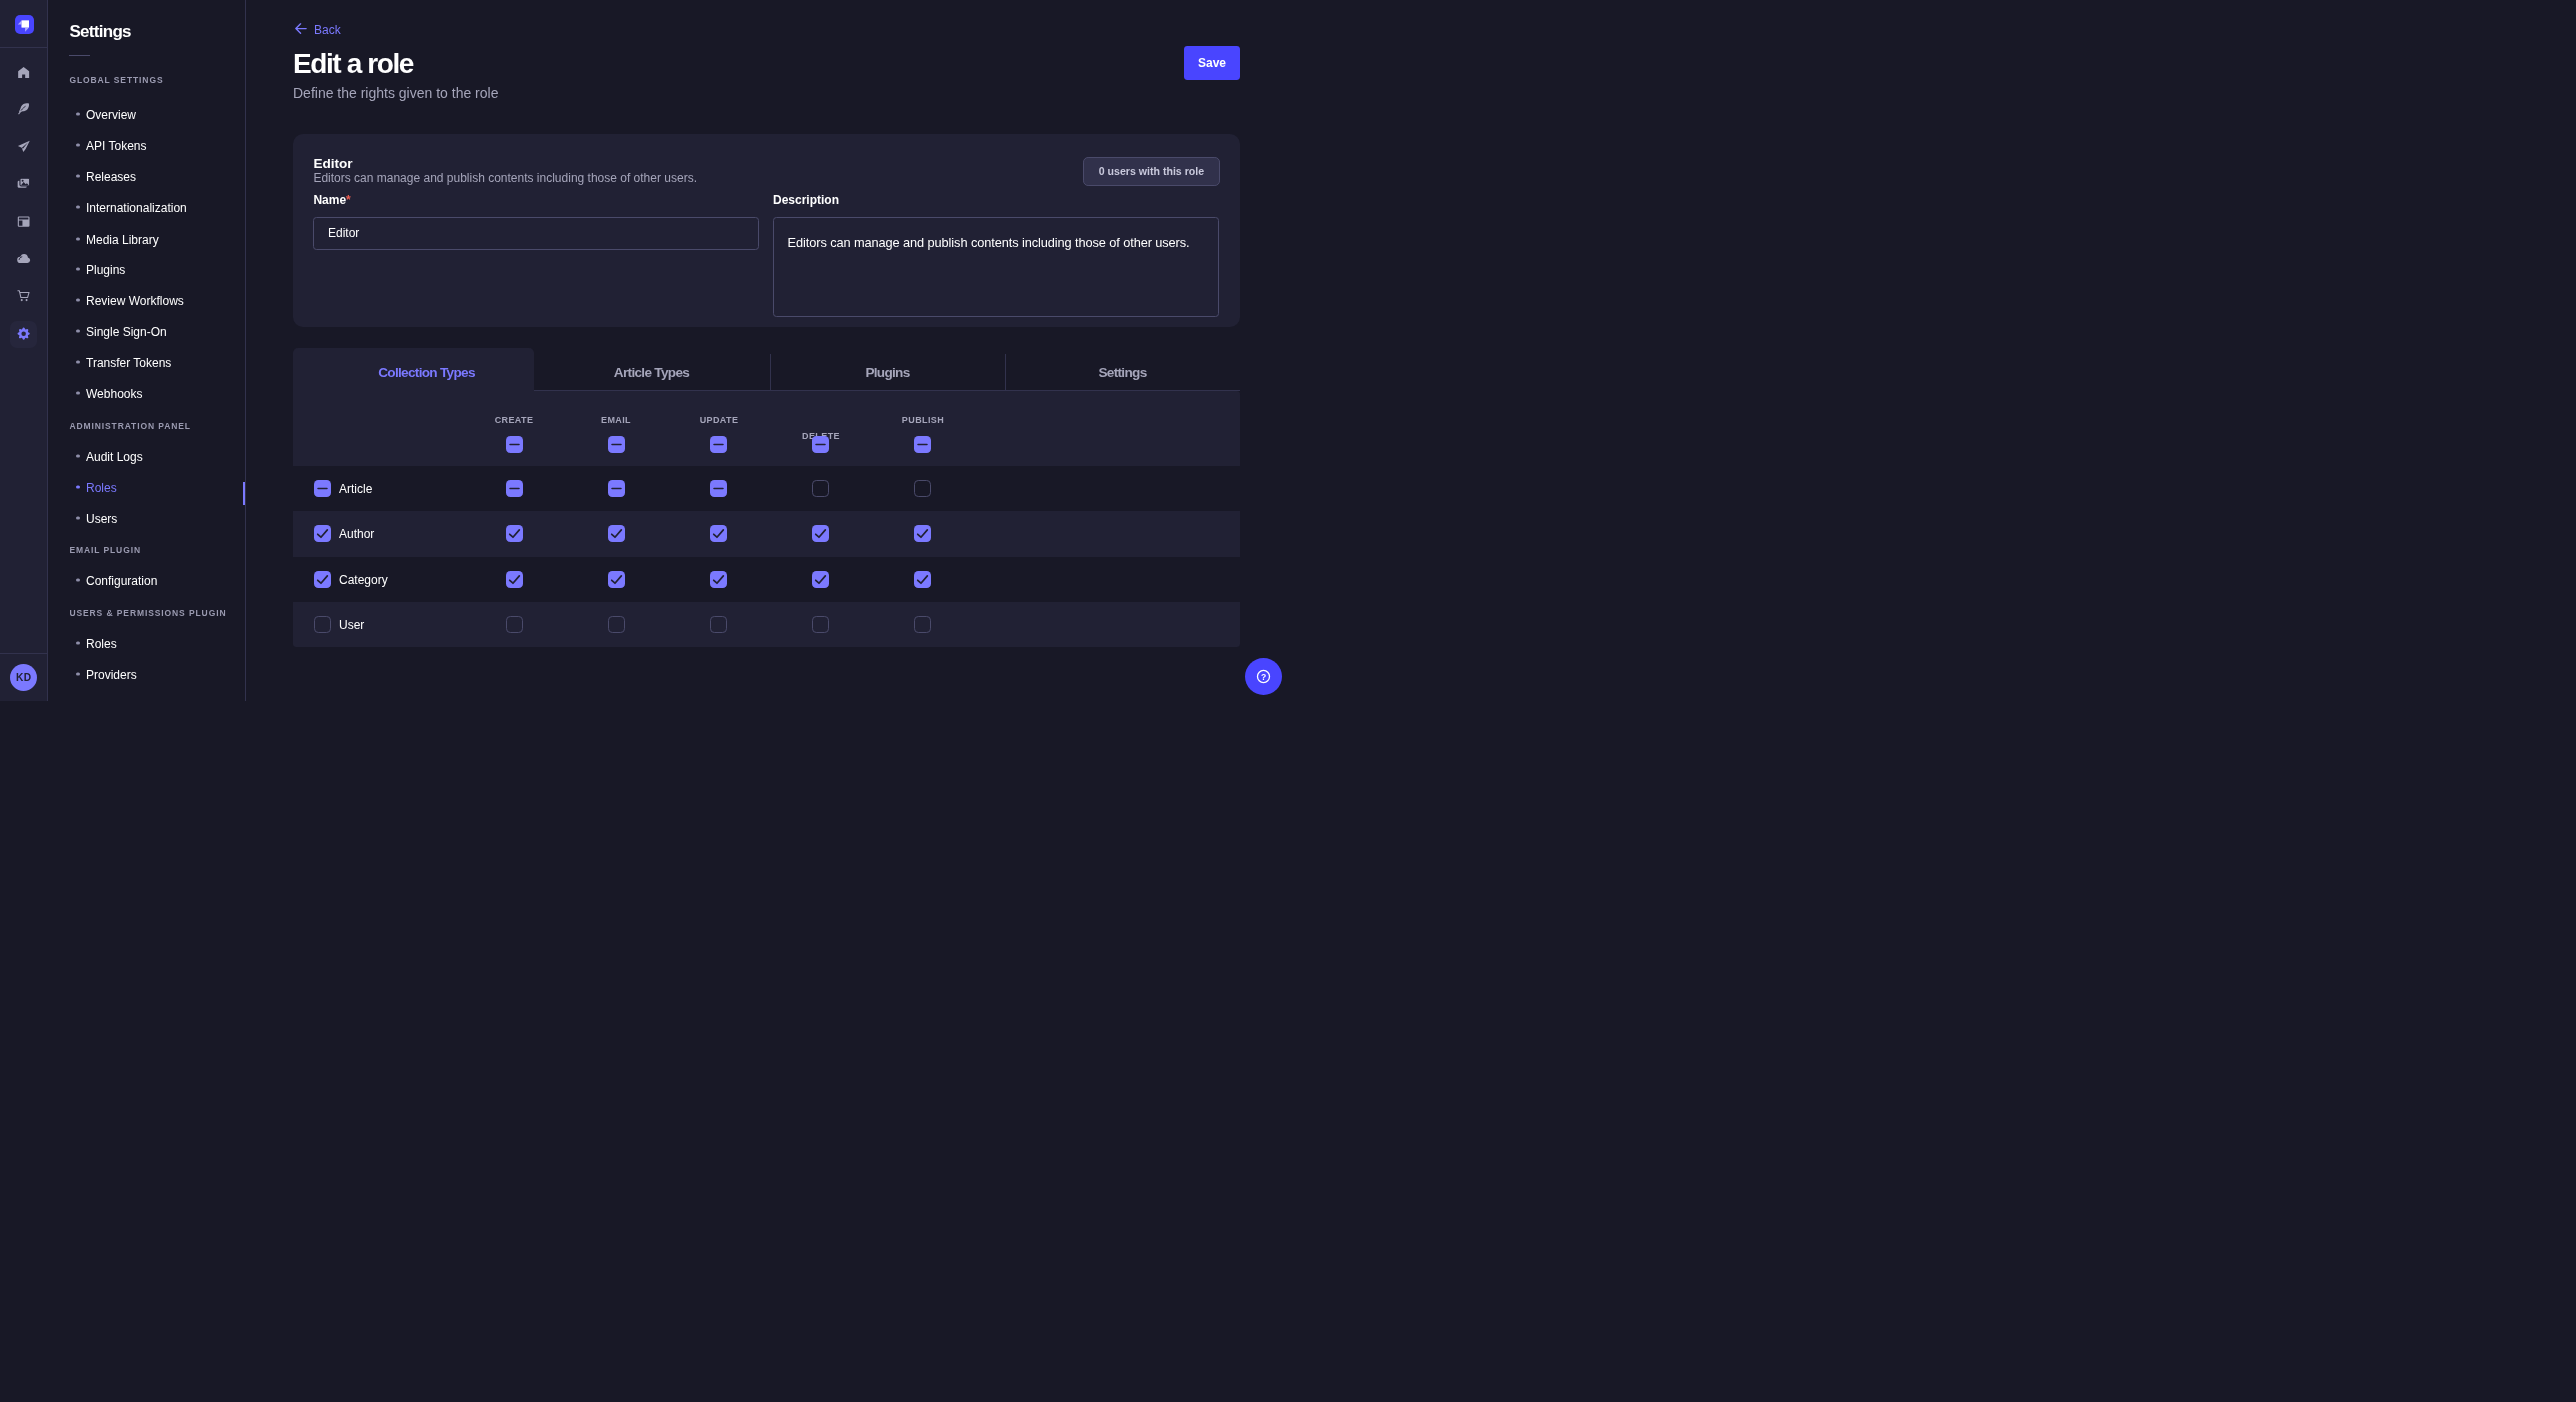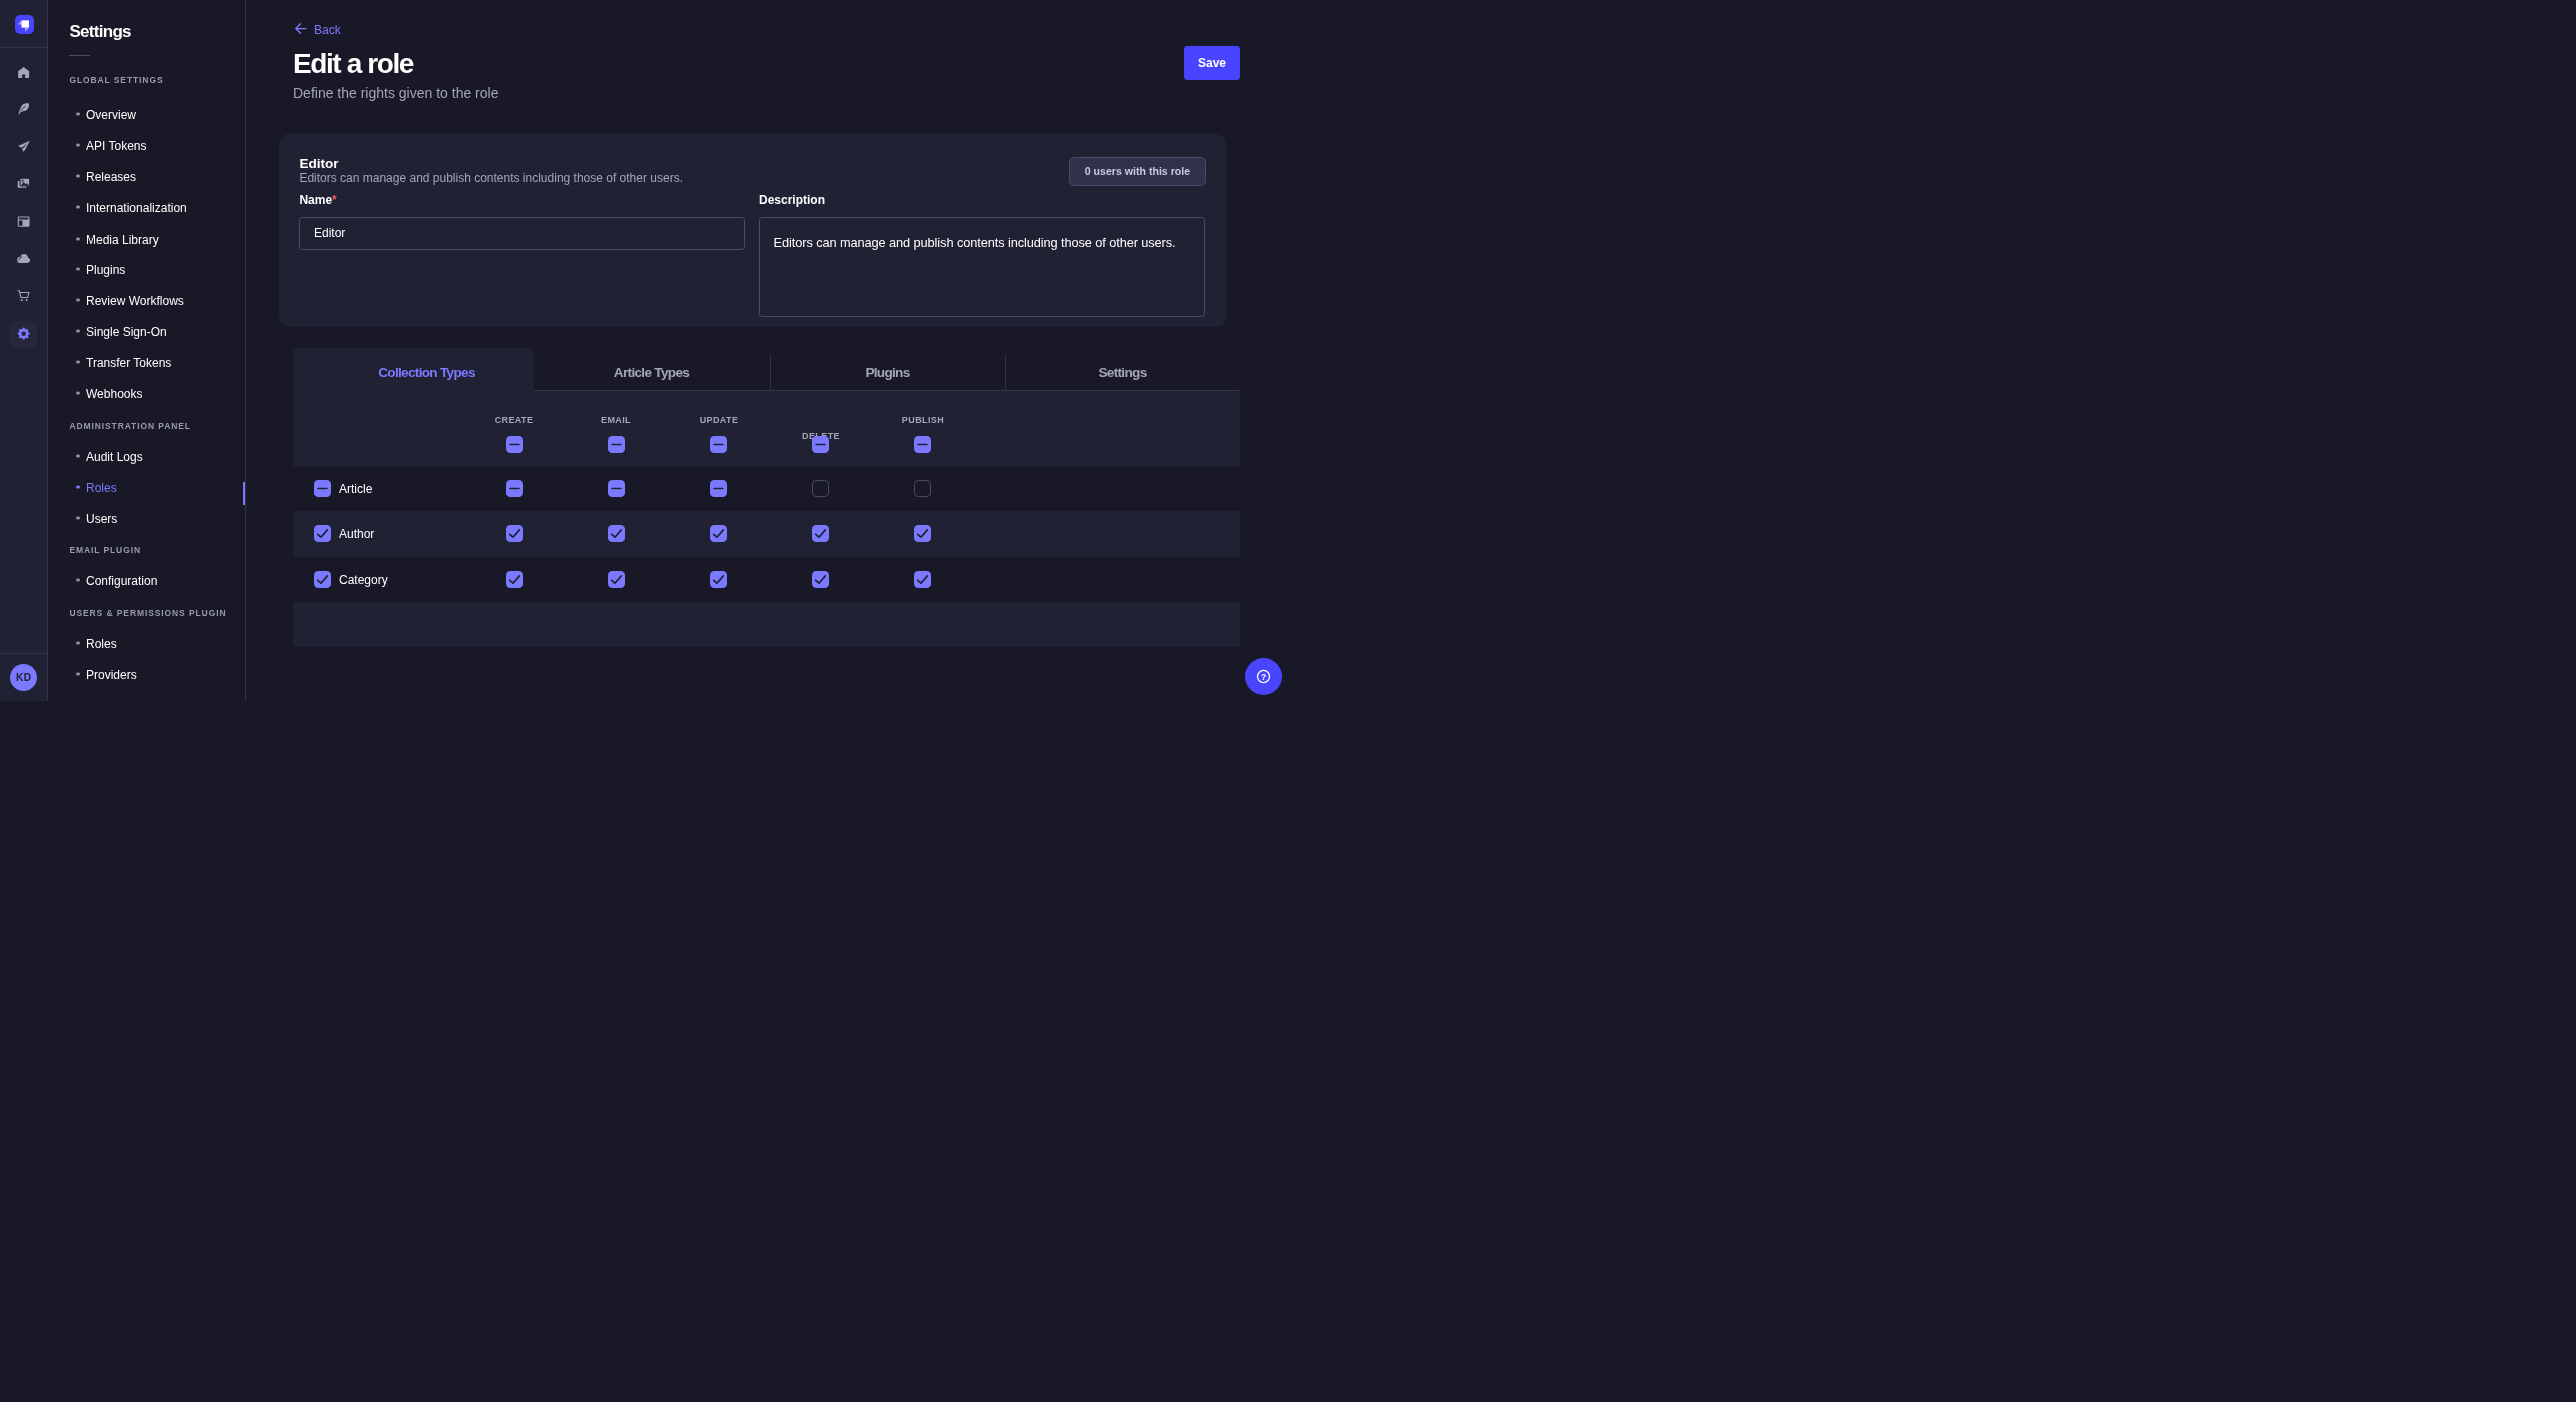--- a/index.html
+++ b/index.html
@@ -28,21 +28,21 @@
   #rolebar { position:absolute; left:194px; top:482px; width:2.1px; height:23px; background:#7b79ff; }
   
   #back { position:absolute; left:293px; top:23px; height:12.8px; color:#7b79ff; font-size:12px; }
   #back svg { position:absolute; left:0; top:0px; }
   #back span { position:absolute; left:21px; top:0.4px; }
   #title { position:absolute; left:293px; top:50px; font-size:28px; line-height:28px; font-weight:bold; color:#fff; letter-spacing:-1.4px; }
   #subtitle { position:absolute; left:293px; top:85px; font-size:14px; color:#a5a5ba; }
   #save { position:absolute; left:1184px; top:46px; width:56px; height:34px; background:#4945ff; border-radius:3.4px;
           color:#fff; font-size:12px; font-weight:bold; text-align:center; line-height:34px; }
   
-  #card1 { position:absolute; left:279px; top:134px; width:947px; height:193px; background:#212134; border-radius:10px; }
+  #card1 { position:absolute; left:293px; top:134px; width:947px; height:193px; background:#212134; border-radius:10px; }
   #card1 .ctitle { position:absolute; left:20.4px; top:22px; font-size:13.6px; font-weight:bold; color:#fff; }
   #card1 .csub { position:absolute; left:20.4px; top:37px; font-size:12px; color:#a5a5ba; }
   #chip { position:absolute; right:20.4px; top:23px; height:29px; background:#31314b; border:0.9px solid #4a4a6a; border-radius:5.1px;
           color:#c9c9dc; font-size:10.6px; font-weight:bold; line-height:27px; padding:0 14.5px; }
   .flabel { position:absolute; top:59px; font-size:12px; font-weight:bold; color:#fff; }
   .flabel .req { color:#ee5e52; }
   #nameinput { position:absolute; left:20.4px; top:83px; width:446px; height:33px; border:0.9px solid #4a4a6a; border-radius:3.4px;
                color:#fff; font-size:12px; line-height:31.5px; padding-left:13.6px; }
   #descarea { position:absolute; left:480px; top:83px; width:446px; height:100px; border:0.9px solid #4a4a6a; border-radius:3.4px;
               color:#fff; font-size:12.8px; padding:17px 0 0 13.6px; letter-spacing:-0.1px; white-space:nowrap; overflow:hidden; }
@@ -339,20 +339,29 @@
           <svg width="17" height="17" viewBox="0 0 20 20">
             <path d="M4.4 10.9 8.2 14.4 15.7 5.7" stroke="#212134" stroke-width="2" fill="none" stroke-linecap="round" stroke-linejoin="round"></path>
           </svg>
         </div>
         <div class="cb on" style="left:621px; top:14px;">
           <svg width="17" height="17" viewBox="0 0 20 20">
             <path d="M4.4 10.9 8.2 14.4 15.7 5.7" stroke="#212134" stroke-width="2" fill="none" stroke-linecap="round" stroke-linejoin="round"></path>
           </svg>
         </div>
       </div>
+    <div class="trow" style="top:211px;">
+        <div class="rname">User</div>
+        <div class="cb off" style="left:21px; top:14px;"></div>
+        <div class="cb off" style="left:213px; top:14px;"></div>
+        <div class="cb off" style="left:315px; top:14px;"></div>
+        <div class="cb off" style="left:417px; top:14px;"></div>
+        <div class="cb off" style="left:519px; top:14px;"></div>
+        <div class="cb off" style="left:621px; top:14px;"></div>
+      </div>
   </div>
   <div id="help">
     <svg width="37" height="37" viewBox="0 0 43 43">
         <circle cx="21.5" cy="21.5" r="7" stroke="#fff" stroke-width="1.5" fill="none"></circle>
         <text x="21.5" y="25" font-size="10" font-weight="bold" fill="#fff" text-anchor="middle" font-family="Liberation Sans">?</text>
       </svg>
   </div>
 </div>
 
 

